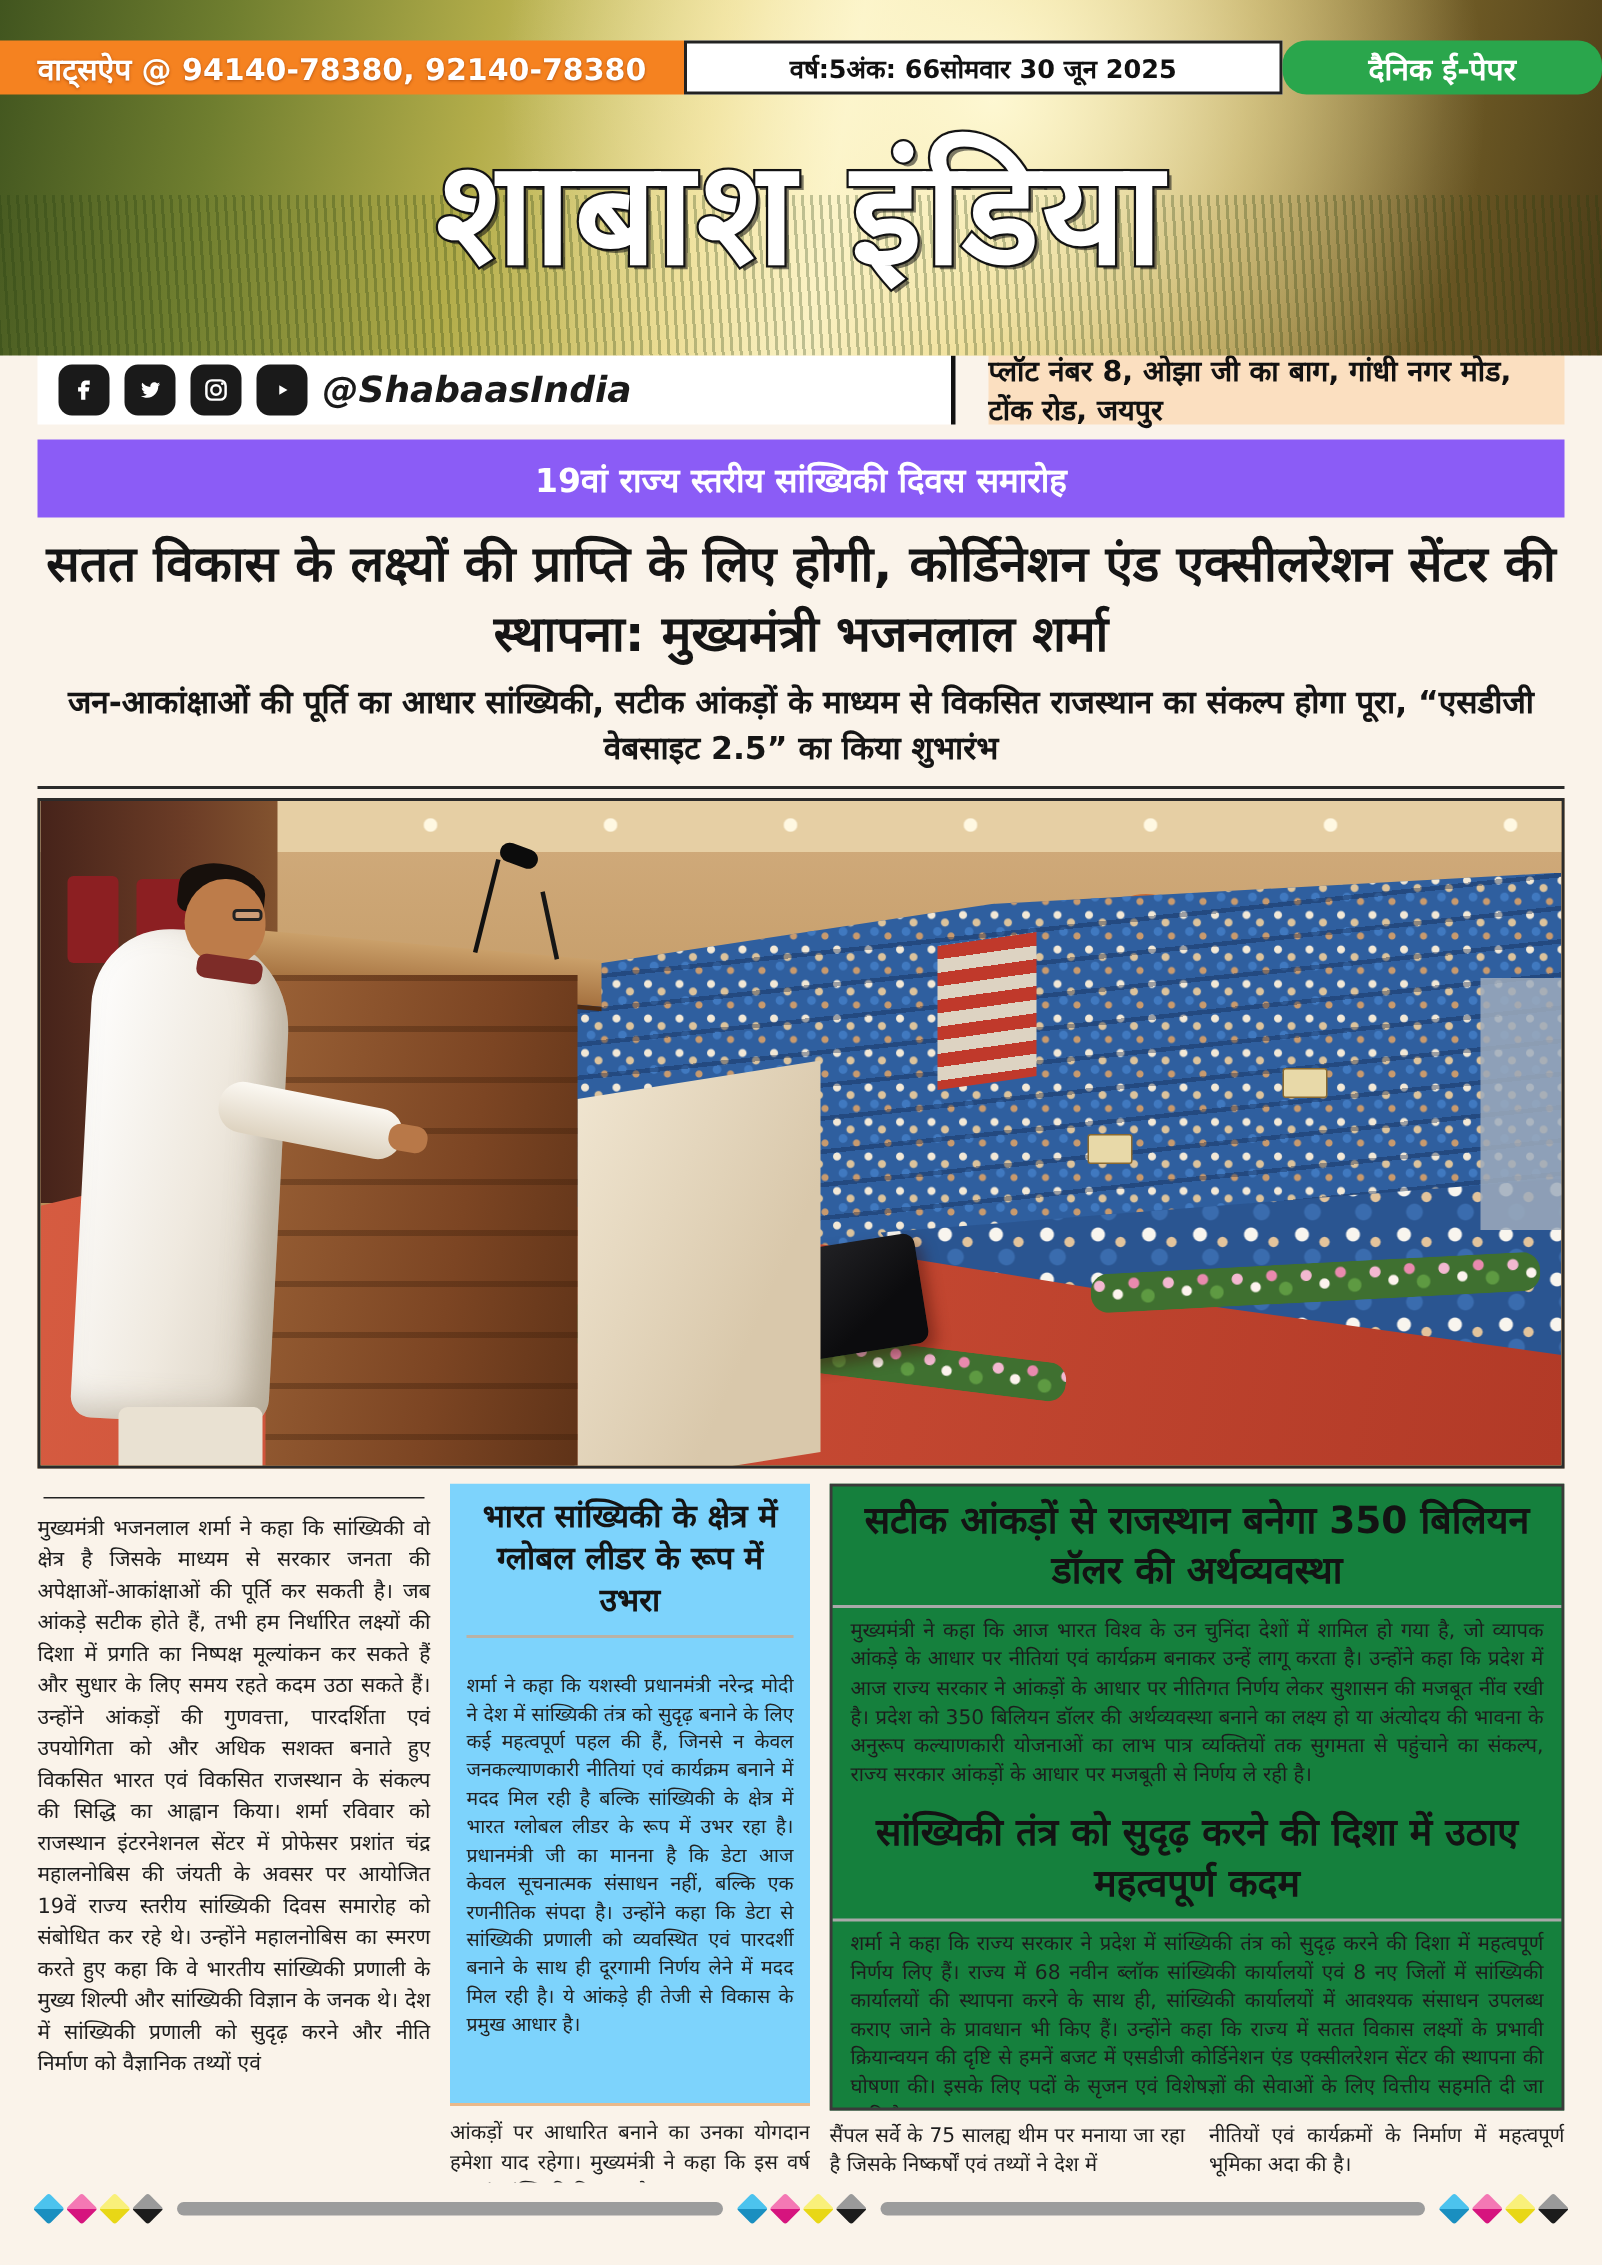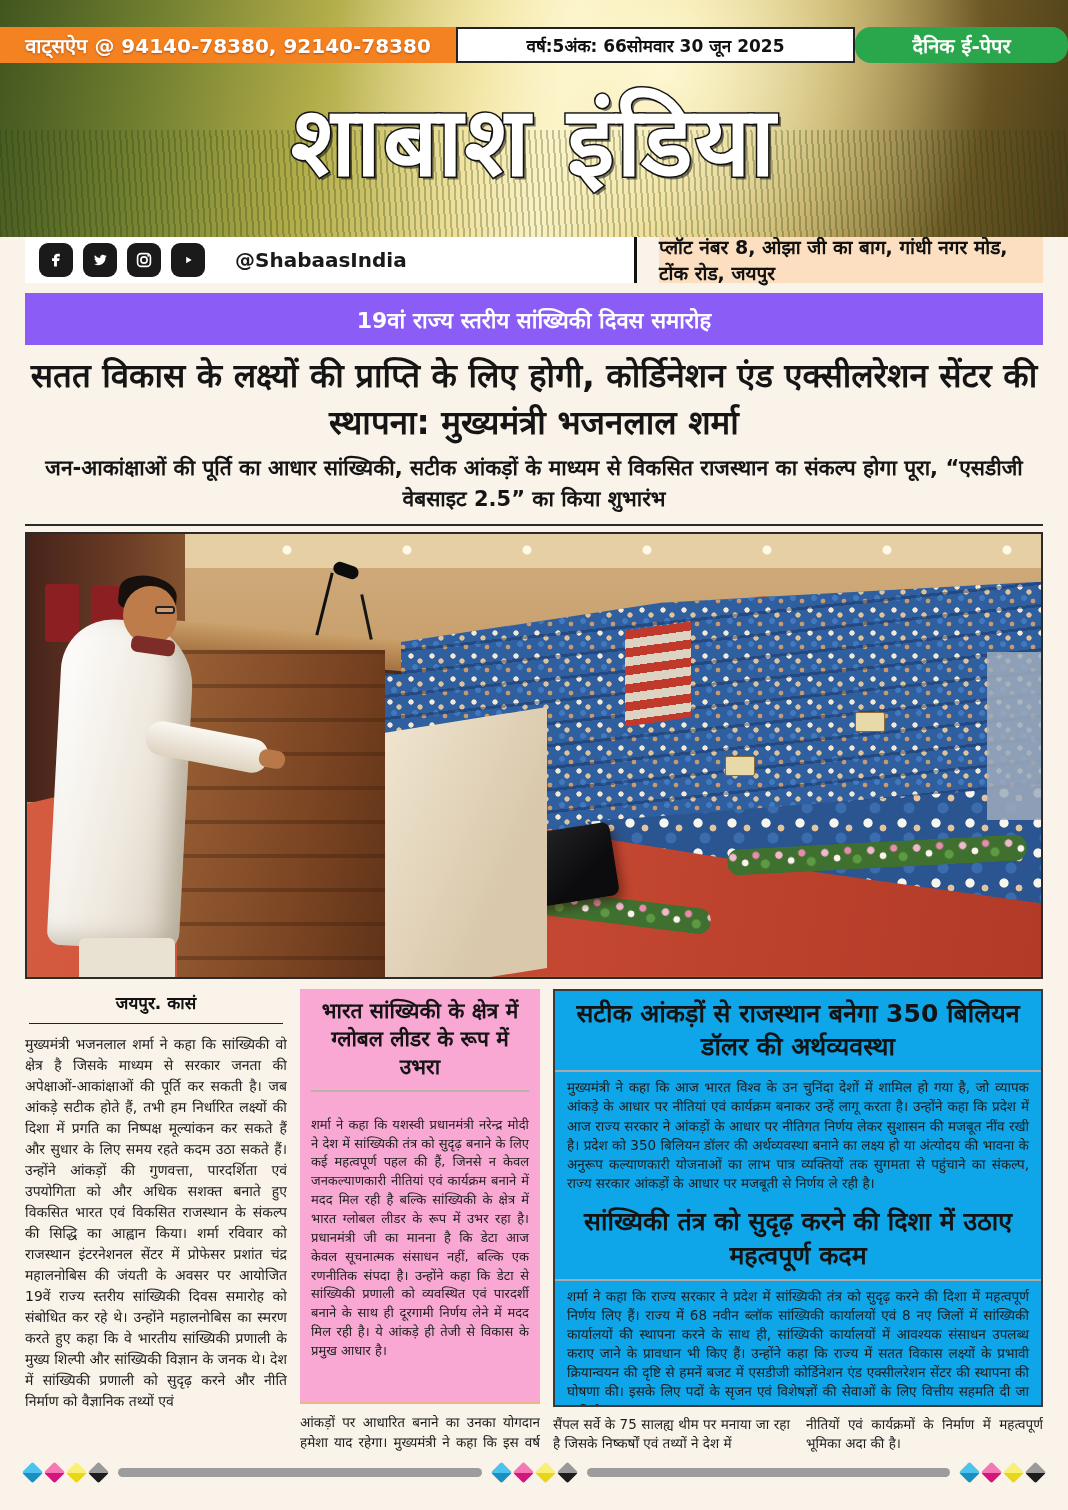--- a/index.html
+++ b/index.html
@@ -51,21 +51,21 @@
   .social-strip { display:flex; height:46px; margin:0 25px; }
   .social-left {
     width:612px; background:#fff; display:flex; align-items:center;
     gap:10px; padding-left:14px; border-right:3px solid #111;
   }
   .social-icon {
     width:34px; height:34px; background:#1a1a1a; border-radius:9px;
     display:flex; align-items:center; justify-content:center; flex:0 0 auto;
   }
   .social-icon svg { width:22px; height:22px; display:block; }
-  .social-handle { font-weight:bold; font-size:20px; color:#1a1a1a; margin-left:20px; }
+  .social-handle { font-weight:bold; font-size:24px; color:#1a1a1a; margin-left:0;font-style:italic; }
   .social-right {
     flex:1; background:#fbdfc0; display:flex; align-items:center; justify-content:center;
     font-weight:bold; font-size:19px; color:#111;margin-left:22px;
   }
   
   .event-banner {
     margin:10px 25px 0 25px; height:52px; background:#8b5cf6; color:#fff;
     display:flex; align-items:center; justify-content:center;
     font-weight:bold; font-size:22px;
   }
@@ -169,32 +169,32 @@
     display:flex; gap:13px; margin:10px 25px 0 25px; height:466px; overflow:hidden;
   }
   .col-left { width:262px; height:100%; overflow:hidden; }
   .byline { text-align:center; font-weight:bold; font-size:17px; color:#111; padding-top:2px; }
   .byline-rule { border:none; border-top:1.5px solid #222; margin:9px 4px 10px 4px; }
   .body-text {
     font-size:14px; line-height:1.5; color:#1d1d1d; text-align:justify;
   }
   .col-mid { width:240px; height:100%; overflow:hidden; }
   .mid-box {
-    background:#f9a8d4; height:415px; overflow:hidden; padding:8px 11px;
+    background:#7dd3fc; height:415px; overflow:hidden; padding:8px 11px;
     border-bottom:2px solid #e9b88a;
   }
   .mid-headline {
     text-align:center; font-weight:bold; font-size:21px; line-height:1.35; color:#141414;
   }
   .mid-sep { border:none; border-top:2px solid #b9b2a6; margin:8px 0 8px 0; }
   .mid-body { font-size:13px; line-height:1.45; color:#222; text-align:justify;margin-top:24px; }
   .mid-footer { margin-top:8px; font-size:13.5px; line-height:1.5; color:#1d1d1d; text-align:justify; overflow:hidden; height:62px; }
   .col-right { flex:1; height:100%; overflow:hidden; }
   .right-box {
-    border:2px solid #3a3a3a; height:418px; overflow:hidden; background:#0ea5e9;
+    border:2px solid #3a3a3a; height:418px; overflow:hidden; background:#15803d;
   }
   .right-headline {
     text-align:center; font-weight:bold; font-size:25px; line-height:1.35; color:#131313;
     padding:6px 10px 4px 10px;
   }
   .right-sep { border:none; border-top:2.5px solid #a9a9a9; margin:2px 0 6px 0; }
   .right-body { font-size:13.5px; line-height:1.42; color:#1d1d1d; text-align:justify; padding:0 12px 6px 12px; }
   .right-footer { display:flex; gap:16px; margin-top:8px; height:40px; overflow:hidden; }
   .right-footer > div { flex:1; font-size:13.5px; line-height:1.45; color:#1d1d1d; text-align:justify; }
   
@@ -290,21 +290,20 @@
   <div class="ph ph-hand"></div>
   <div class="ph ph-hair"></div>
   <div class="ph ph-head"></div>
   <div class="ph ph-specs"></div>
   <div class="ph ph-scarf"></div>
 </div>
 
 <div class="columns">
 
   <div class="col-left">
-    <div class="byline">जयपुर. कासं</div>
     <hr class="byline-rule">
     <div class="body-text">मुख्यमंत्री भजनलाल शर्मा ने कहा कि सांख्यिकी वो क्षेत्र है जिसके माध्यम से सरकार जनता की अपेक्षाओं-आकांक्षाओं की पूर्ति कर सकती है। जब आंकड़े सटीक होते हैं, तभी हम निर्धारित लक्ष्यों की दिशा में प्रगति का निष्पक्ष मूल्यांकन कर सकते हैं और सुधार के लिए समय रहते कदम उठा सकते हैं। उन्होंने आंकड़ों की गुणवत्ता, पारदर्शिता एवं उपयोगिता को और अधिक सशक्त बनाते हुए विकसित भारत एवं विकसित राजस्थान के संकल्प की सिद्धि का आह्वान किया। शर्मा रविवार को राजस्थान इंटरनेशनल सेंटर में प्रोफेसर प्रशांत चंद्र महालनोबिस की जंयती के अवसर पर आयोजित 19वें राज्य स्तरीय सांख्यिकी दिवस समारोह को संबोधित कर रहे थे। उन्होंने महालनोबिस का स्मरण करते हुए कहा कि वे भारतीय सांख्यिकी प्रणाली के मुख्य शिल्पी और सांख्यिकी विज्ञान के जनक थे। देश में सांख्यिकी प्रणाली को सुदृढ़ करने और नीति निर्माण को वैज्ञानिक तथ्यों एवं</div>
   </div>
 
   <div class="col-mid">
     <div class="mid-box">
       <div class="mid-headline">भारत सांख्यिकी के क्षेत्र में ग्लोबल लीडर के रूप में उभरा</div>
       <hr class="mid-sep">
       <div class="mid-body">शर्मा ने कहा कि यशस्वी प्रधानमंत्री नरेन्द्र मोदी ने देश में सांख्यिकी तंत्र को सुदृढ़ बनाने के लिए कई महत्वपूर्ण पहल की हैं, जिनसे न केवल जनकल्याणकारी नीतियां एवं कार्यक्रम बनाने में मदद मिल रही है बल्कि सांख्यिकी के क्षेत्र में भारत ग्लोबल लीडर के रूप में उभर रहा है। प्रधानमंत्री जी का मानना है कि डेटा आज केवल सूचनात्मक संसाधन नहीं, बल्कि एक रणनीतिक संपदा है। उन्होंने कहा कि डेटा से सांख्यिकी प्रणाली को व्यवस्थित एवं पारदर्शी बनाने के साथ ही दूरगामी निर्णय लेने में मदद मिल रही है। ये आंकड़े ही तेजी से विकास के प्रमुख आधार है।</div>
     </div>

